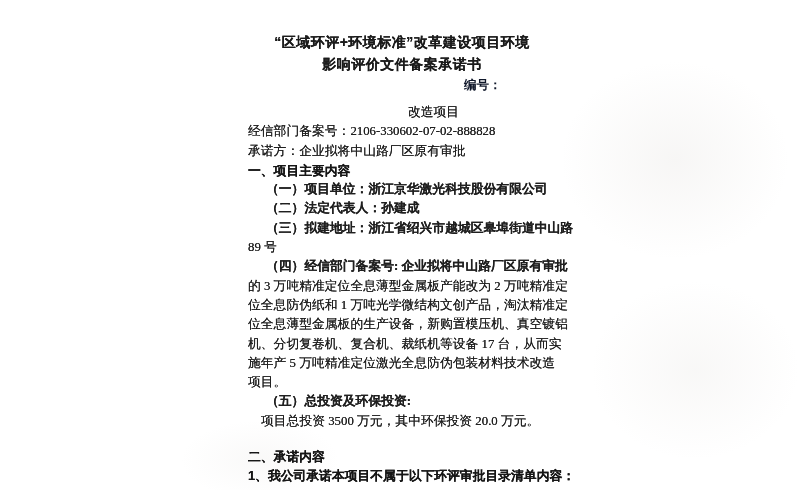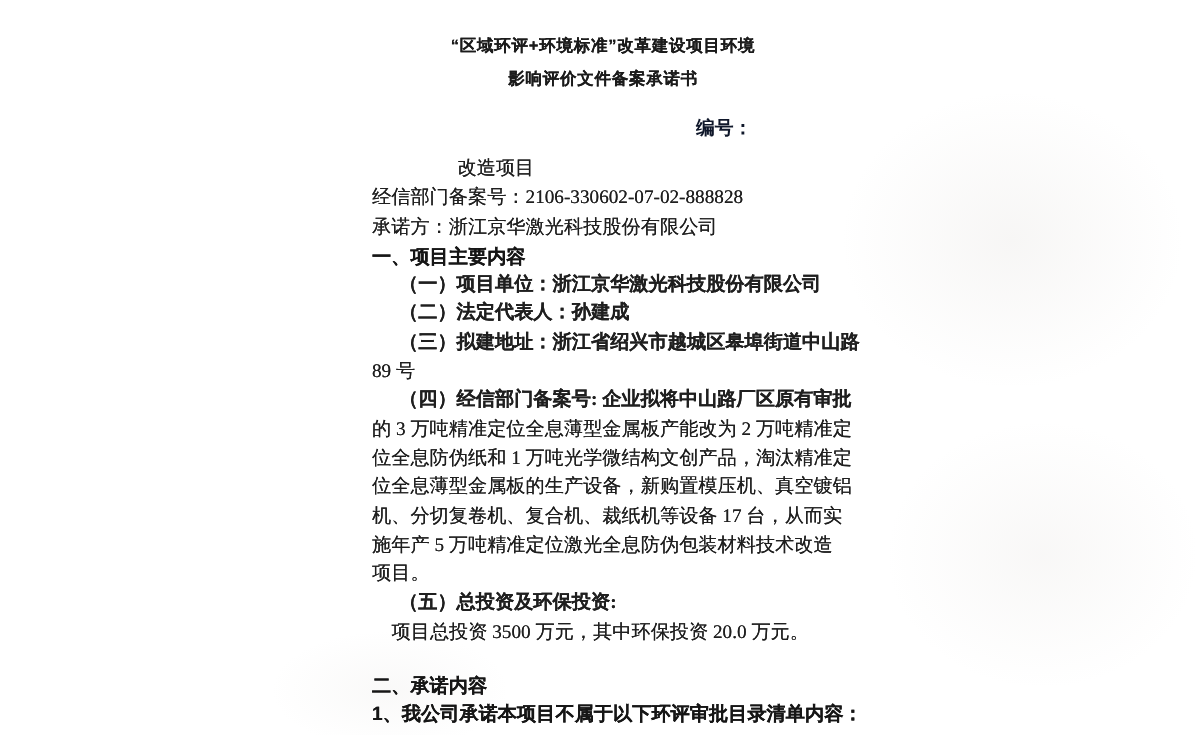--- a/index.html
+++ b/index.html
@@ -26,27 +26,27 @@
     left: 590px; top: 280px; width: 210px; height: 180px;
     background: radial-gradient(ellipse at center, rgba(200,194,188,0.12), rgba(200,194,188,0) 70%);
   }
   .blotch-3 {
     left: 180px; top: 420px; width: 160px; height: 80px;
     background: radial-gradient(ellipse at center, rgba(200,196,190,0.10), rgba(200,196,190,0) 70%);
   }
 
   .titles {
     position: absolute;
-    top: 21px;
+    top: 32px;
     left: 246px;
     width: 312px;
     text-align: center;
     font-family: "Liberation Sans", sans-serif;
     font-weight: 700;
-    font-size: 11px;
+    font-size: 14px;
     line-height: 21.5px;
     letter-spacing: 0.5px;
     color: #1b1b1b;
     text-shadow: 0 0 0.4px #1b1b1b;
   }
   .serial {
     position: absolute;
     top: 77px;
     left: 464px;
     font-family: "Liberation Sans", sans-serif;
@@ -61,21 +61,21 @@
     width: 314px;
     font-size: 12.8px;
     line-height: 19.3px;
     color: #1f1f1f;
     white-space: nowrap;
     text-shadow: 0 0 0.35px #2a2a2a;
   }
   .ln { height: 19.3px; }
   .indent  { padding-left: 18px; font-weight: bold; }   
   .in-sm   { padding-left: 13px; }   
-  .hang    { padding-left: 57px; }   
+  .hang    { padding-left: 57px; text-align: center; }   
   .hd {
     font-family: "Liberation Sans", sans-serif;
     font-weight: 700;
     color: #161616;
     text-shadow: 0 0 0.4px #161616;
   }
   .sp-top { margin-top: 16px; }
 </style>
 </head>
 <body>
@@ -89,21 +89,21 @@
   <div class="titles">
     <div>“区域环评+环境标准”改革建设项目环境</div>
     <div>影响评价文件备案承诺书</div>
   </div>
 
   <div class="serial">编号：</div>
 
   <div class="docbody">
     <div class="ln hang">改造项目</div>
     <div class="ln">经信部门备案号：2106-330602-07-02-888828</div>
-    <div class="ln">承诺方：浙江京华激光科技股份有限公司</div>
+    <div class="ln">承诺方：企业拟将中山路厂区原有审批</div>
     <div class="ln hd">一、项目主要内容</div>
     <div class="ln indent">（一）项目单位：浙江京华激光科技股份有限公司</div>
     <div class="ln indent">（二）法定代表人：孙建成</div>
     <div class="ln indent">（三）拟建地址：浙江省绍兴市越城区皋埠街道中山路</div>
     <div class="ln">89 号</div>
     <div class="ln indent">（四）经信部门备案号: 企业拟将中山路厂区原有审批</div>
     <div class="ln">的 3 万吨精准定位全息薄型金属板产能改为 2 万吨精准定</div>
     <div class="ln">位全息防伪纸和 1 万吨光学微结构文创产品，淘汰精准定</div>
     <div class="ln">位全息薄型金属板的生产设备，新购置模压机、真空镀铝</div>
     <div class="ln">机、分切复卷机、复合机、裁纸机等设备 17 台，从而实</div>

